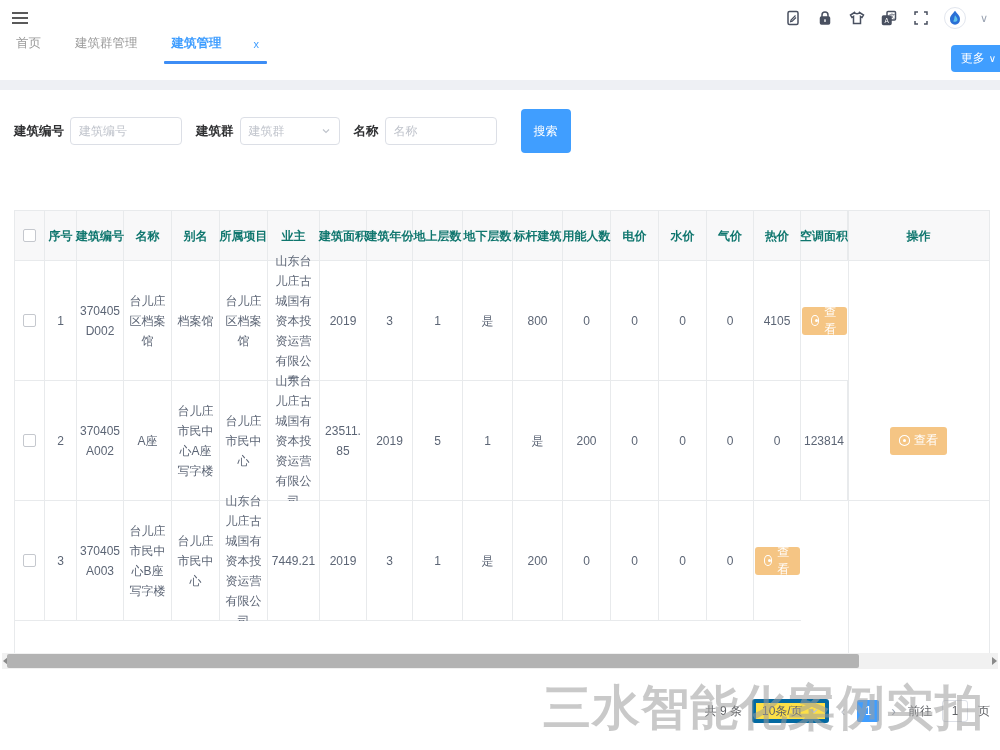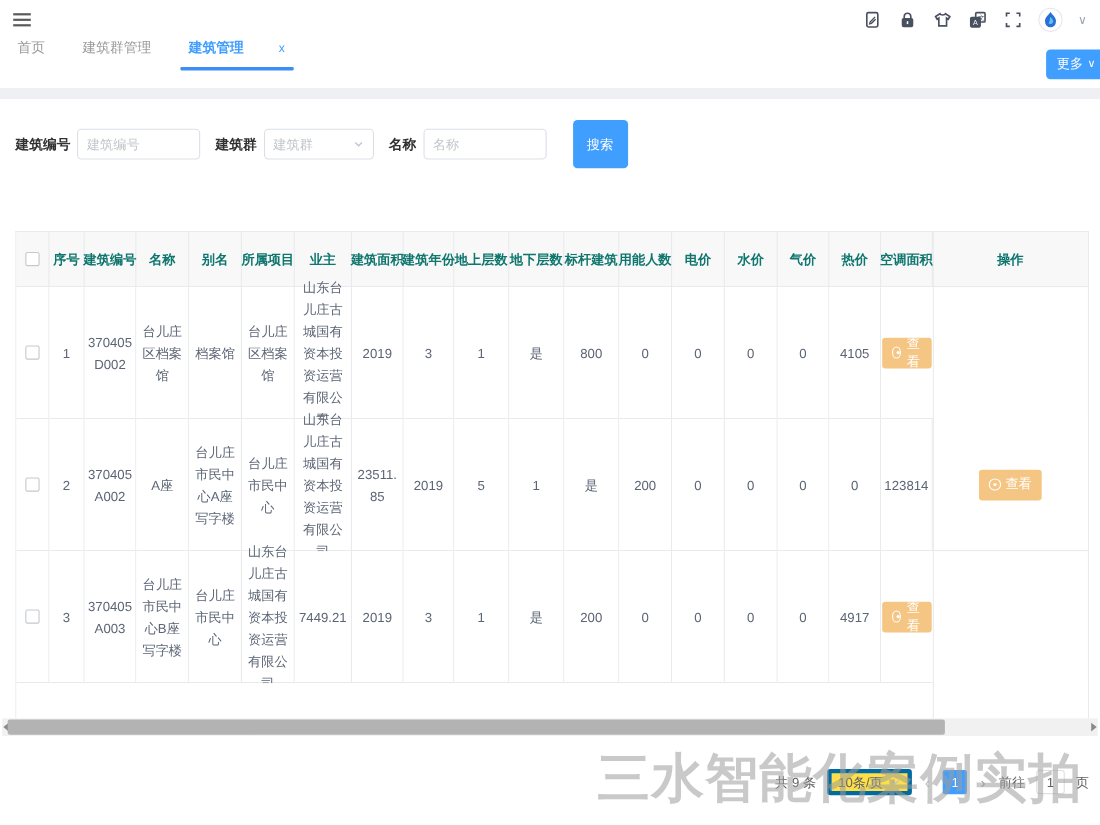--- a/index.html
+++ b/index.html
@@ -259,21 +259,20 @@
       <div class="cell">7449.21</div>
       <div class="cell">2019</div>
       <div class="cell">3</div>
       <div class="cell">1</div>
       <div class="cell">是</div>
       <div class="cell">200</div>
       <div class="cell">0</div>
       <div class="cell">0</div>
       <div class="cell">0</div>
       <div class="cell">0</div>
-      <div class="cell">4917</div>
       <div class="cell">
           <button class="view-btn">
             <span class="eye"></span>
             <span>查看</span>
           </button>
         </div>
     </div>
   </div>
 
   <div class="empty-band"></div>

